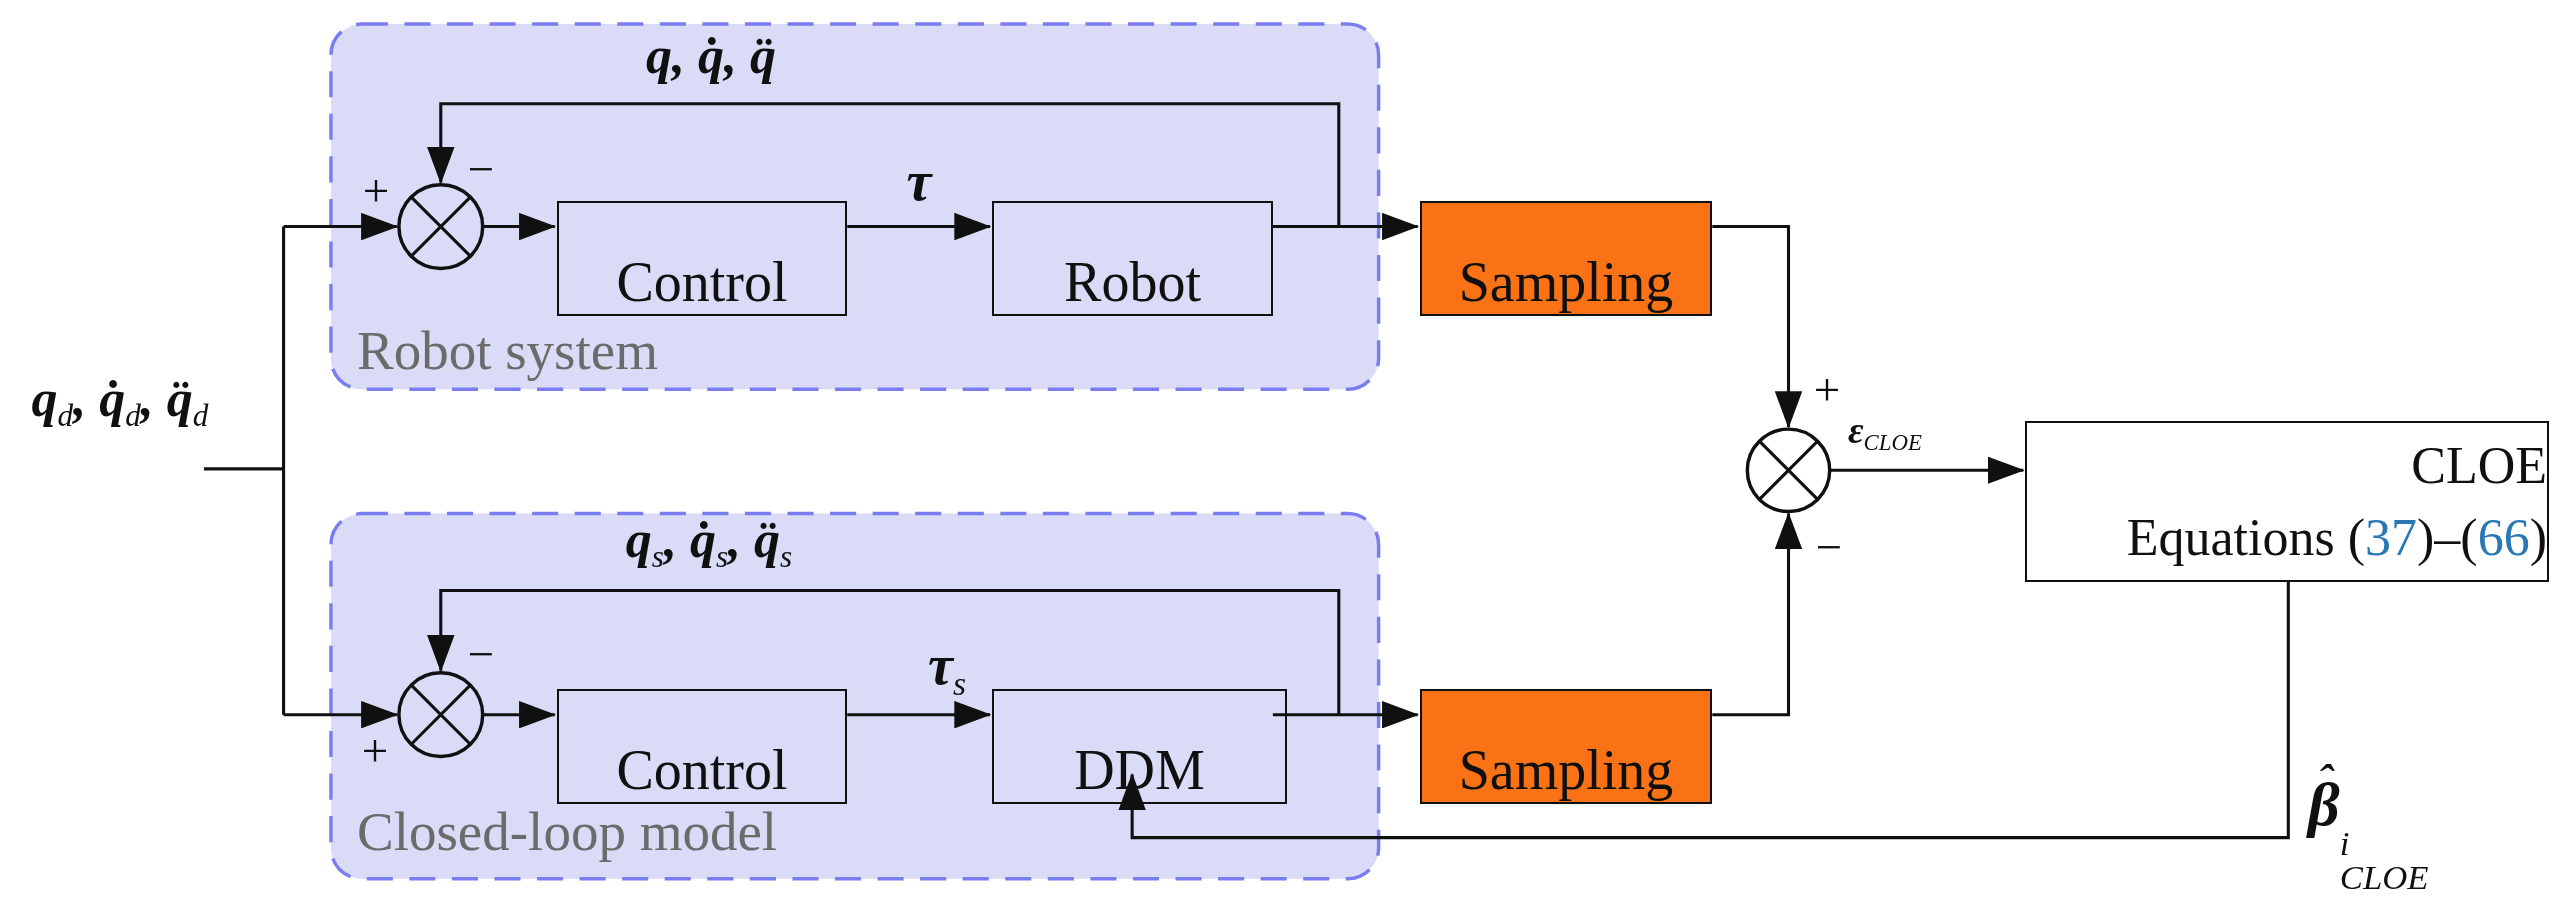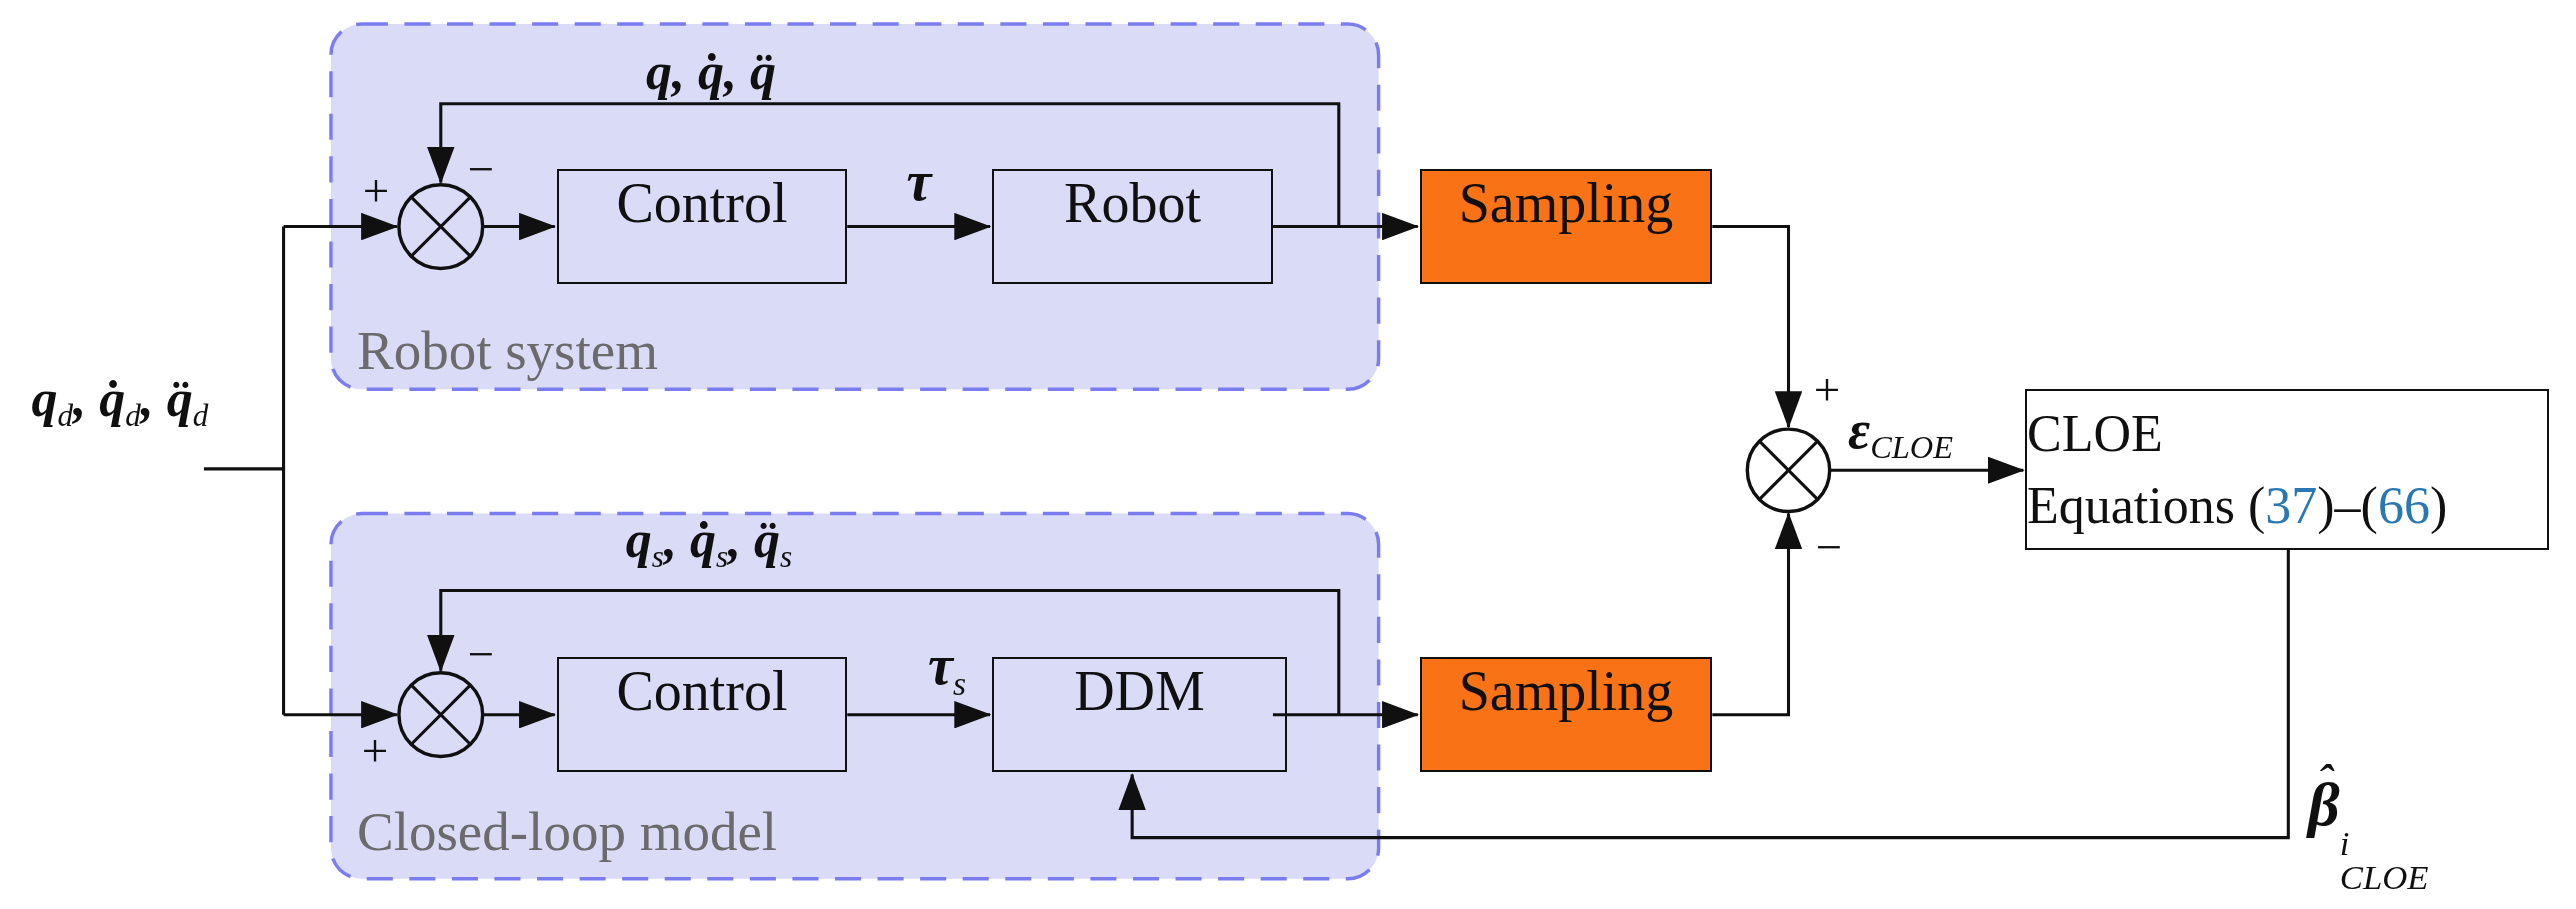--- a/index.html
+++ b/index.html
@@ -3,33 +3,33 @@
 <meta charset="utf-8">
 <style>
   html,body{margin:0;padding:0;background:#ffffff;}
   body{font-family:"Liberation Serif","DejaVu Serif",serif;}
   #stage{position:relative;width:2576px;height:909px;overflow:hidden;background:#ffffff;}
   #wiring{position:absolute;left:0;top:0;z-index:1;}
   .panel-rect{fill:var(--panel_fill);stroke:var(--panel_border);stroke-width:5;}
   .wire{fill:none;stroke:var(--line);stroke-width:4.5;}
   .junction{fill:none;stroke:var(--line);stroke-width:5;}
   .block{position:absolute;z-index:3;box-sizing:border-box;border:2.7px solid var(--line);
-         display:flex;align-items:flex-start;justify-content:center;
-         font-size:56px;color:var(--line);background:transparent;}
+         display:flex;align-items:flex-end;justify-content:center;
+         font-size:56px;color:var(--line);background:transparent;margin-top:32px;}
   .block.opaque{background:#f97316;}
   .cloe{flex-direction:column;font-size:52px;line-height:1.38;background:#ffffff;}
   .cloe .link{color:var(--link);}
   .mlabel{position:absolute;z-index:4;white-space:nowrap;color:var(--line);line-height:1;}
   .center{transform:translate(-50%,-50%);}
   .vcenter{transform:translate(0,-50%);}
   .mathbold{font-style:italic;font-weight:bold;}
   .sub{font-size:0.60em;font-style:italic;font-weight:normal;vertical-align:-0.32em;}
   .sign{font-size:47px;font-weight:normal;}
   .grouplabel{position:absolute;z-index:4;white-space:nowrap;font-size:55px;color:var(--muted);line-height:1;}
-  .eps{font-size:54px;}
+  .eps{font-size:38px;}
   .beta{font-size:62px;}
   .hat-wrap{position:relative;display:inline-block;}
   .hat{position:absolute;top:-0.34em;left:0.22em;font-size:0.72em;font-weight:bold;}
   .script-stack{display:inline-flex;flex-direction:column;align-items:flex-start;
                 font-size:0.56em;line-height:1.0;vertical-align:-0.85em;
                 font-style:italic;font-weight:normal;}
   .cloe-line2{white-space:nowrap;}
 </style>
 </head>
 <body>
@@ -104,21 +104,21 @@
   <div class="block cloe" style="left:2025px;top:389px;width:524px;height:161px;">
     <div>CLOE</div>
     <div class="cloe-line2"><span>Equations (</span><span class="link">37</span><span>)–(</span><span class="link">66</span><span>)</span></div>
   </div>
 
   <div class="grouplabel vcenter" style="left:357px;top:831px;">Closed-loop model</div>
   <div class="grouplabel vcenter" style="left:357px;top:350px;">Robot system</div>
 
   <div class="mlabel mathbold center" style="left:120px;top:402px;font-size:52px;"><span>q</span><span class="sub">d</span><span>, </span><span>q̇</span><span class="sub">d</span><span>, </span><span>q̈</span><span class="sub">d</span></div>
 
-  <div class="mlabel mathbold center" style="left:711px;top:72px;font-size:52px;font-style:italic;">q, q̇, q̈</div>
+  <div class="mlabel mathbold center" style="left:711px;top:56px;font-size:52px;font-style:italic;">q, q̇, q̈</div>
 
   <div class="mlabel mathbold center" style="left:709px;top:543px;font-size:52px;"><span>q</span><span class="sub">s</span><span>, </span><span>q̇</span><span class="sub">s</span><span>, </span><span>q̈</span><span class="sub">s</span></div>
 
   <div class="mlabel mathbold center" style="left:919px;top:181px;font-size:56px;">τ</div>
 
   <div class="mlabel mathbold center" style="left:915px;top:669px;font-size:56px;margin-left:32px;"><span>τ</span><span class="sub">s</span></div>
 
   <div class="mlabel eps mathbold vcenter" style="left:1848px;top:433px;"><span>ε</span><span class="sub">CLOE</span></div>
 
   <div class="mlabel beta mathbold vcenter" style="left:2308px;top:834px;"><span class="hat-wrap"><span class="hat">ˆ</span><span>β</span></span><span class="script-stack">

